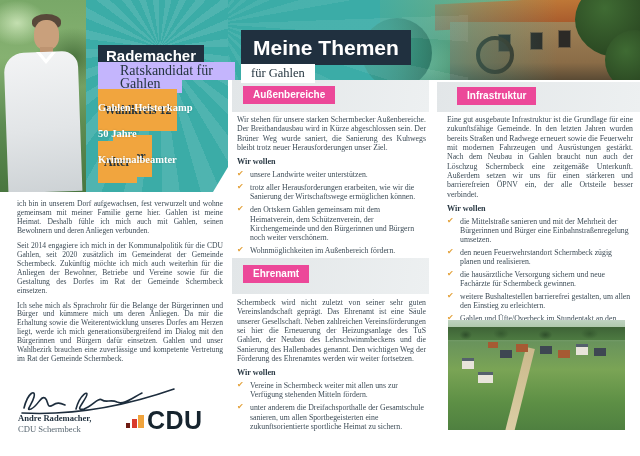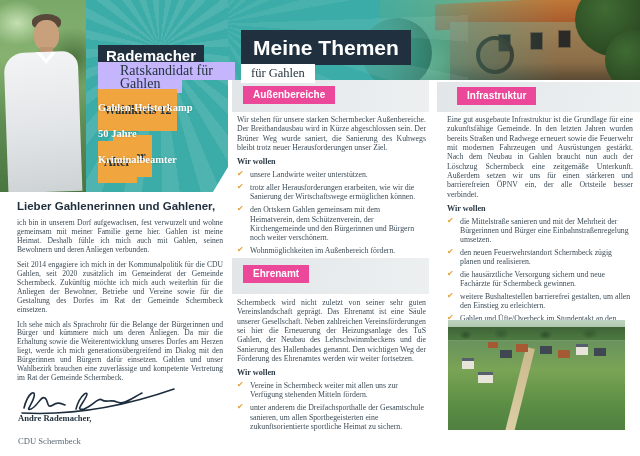--- a/index.html
+++ b/index.html
@@ -58,21 +58,21 @@
   .badge-value{color:#ffffff;font-size:10.5px;font-weight:bold;text-shadow:0 0 2px rgba(0,60,60,.25);}
 
   
   .letter{position:absolute;left:17px;top:200px;width:206px;}
   .letter h3{margin:0 0 7px 0;font-family:"Liberation Sans",sans-serif;font-weight:bold;
       font-size:11.5px;color:#1f2f3d;white-space:nowrap;}
   .letter p{margin:0 0 6px 0;font-size:7.6px;line-height:1.18;text-align:justify;color:#3d4c57;}
 
   .signature{position:absolute;left:16px;top:384px;}
   .sig-name{position:absolute;left:18px;top:414px;font-size:8.6px;font-weight:bold;color:#1f2f3d;line-height:1;}
-  .sig-org{position:absolute;left:18px;top:425px;font-size:8.6px;color:#5a6872;line-height:1;margin-top:12px;}
+  .sig-org{position:absolute;left:18px;top:425px;font-size:8.6px;color:#5a6872;line-height:1;}
 
   .cdu-logo{position:absolute;left:126px;top:410px;display:flex;align-items:flex-end;gap:3px;}
   .cdu-bars{display:flex;align-items:flex-end;gap:1.5px;padding-bottom:3px;}
   .cdu-bars i{display:block;}
   .cdu-b1{width:4px;height:5px;background:#6e1b12;}
   .cdu-b2{width:5px;height:9px;background:#d93a2b;}
   .cdu-b3{width:6px;height:13px;background:#f0a33c;}
   .cdu-text{font-family:"Liberation Sans",sans-serif;font-weight:bold;font-size:25px;line-height:.85;
       color:#16242e;letter-spacing:.5px;}
 
@@ -153,36 +153,43 @@
   <span class="chip role-chip" style="left:98px;top:75px;">Gahlen</span>
 
   <span class="chip badge-label" style="left:98px;top:89px;">Wahlkreis 12</span>
   <span class="chip badge-value" style="left:98px;top:103px;">Gahlen-Heisterkamp</span>
   <span class="chip badge-label" style="left:113px;top:115px;margin-top:20px;">Alter</span>
   <span class="chip badge-value" style="left:98px;top:129px;">50 Jahre</span>
   <span class="chip badge-label" style="left:98px;top:141px;">Alter</span>
   <span class="chip badge-value" style="left:98px;top:155px;">Kriminalbeamter</span>
 
   <div class="letter">
-    <h3>Lieber Gahlenerinnen und Gahlener,</h3>
     <p>ich bin in unserem Dorf aufgewachsen, fest verwurzelt und wohne gemeinsam mit meiner Familie gerne hier. Gahlen ist meine Heimat. Deshalb fühle ich mich auch mit Gahlen, seinen Bewohnern und deren Anliegen verbunden.</p>
     <p>Seit 2014 engagiere ich mich in der Kommunalpolitik für die CDU Gahlen, seit 2020 zusätzlich im Gemeinderat der Gemeinde Schermbeck. Zukünftig möchte ich mich auch weiterhin für die Anliegen der Bewohner, Betriebe und Vereine sowie für die Gestaltung des Dorfes im Rat der Gemeinde Schermbeck einsetzen.</p>
     <p>Ich sehe mich als Sprachrohr für die Belange der Bürgerinnen und Bürger und kümmere mich um deren Anliegen. Da mir die Erhaltung sowie die Weiterentwicklung unseres Dorfes am Herzen liegt, werde ich mich generationsübergreifend im Dialog mit den Bürgerinnen und Bürgern dafür einsetzen. Gahlen und unser Wahlbezirk brauchen eine zuverlässige und kompetente Vertretung im Rat der Gemeinde Schermbeck.</p>
   </div>
 
   <div class="signature">
     <svg width="175" height="32" viewBox="0 0 175 32">
       <path d="M8 24 C12 8, 20 5, 18 13 C16 21, 9 27, 15 25 C22 22, 25 11, 29 14 C33 17, 30 25, 37 21 C41 18, 44 19, 49 21
                M60 25 C64 10, 74 5, 70 13 C66 21, 59 27, 68 25 C77 22, 82 13, 86 16 C90 19, 95 15, 101 18 C108 21, 116 14, 126 9
                M6 29 C45 31, 95 27, 158 5" stroke="#1d2d3d" fill="none" stroke-width="1.6" stroke-linecap="round"></path>
     </svg>
   </div>
   <span class="sig-name">Andre Rademacher,</span>
   <span class="sig-org">CDU Schermbeck</span>
 
+  <div class="cdu-logo">
+    <span class="cdu-bars">
+        <i class="cdu-b1"></i>
+        <i class="cdu-b2"></i>
+        <i class="cdu-b3"></i>
+      </span>
+    <span class="cdu-text">CDU</span>
+  </div>
 
   <div class="gray-card card-mid-top"></div>
   <div class="gray-card card-right-top"></div>
   <div class="gray-card card-mid-bot"></div>
   <div class="sec-header hdr-aussen">Außenbereiche</div>
   <div class="sec-header hdr-infra">Infrastruktur</div>
   <div class="sec-header hdr-ehrenamt">Ehrenamt</div>
 
   <div class="sec-body body-mid-top">
     <p class="intro">Wir stehen für unsere starken Schermbecker Außenbereiche. Der Breitbandausbau wird in Kürze abgeschlossen sein. Der Brüner Weg wurde saniert, die Sanierung des Kuhwegs bleibt trotz neuer Herausforderungen unser Ziel.</p>

